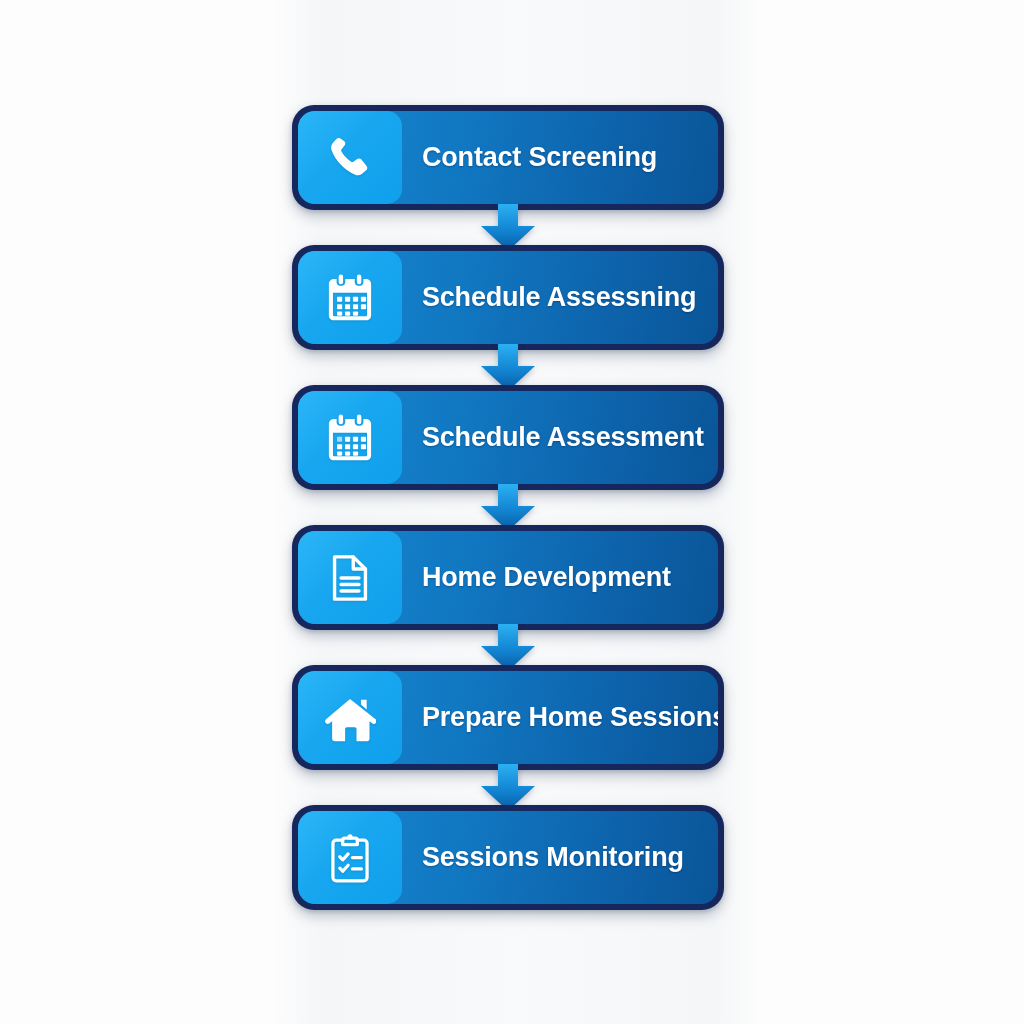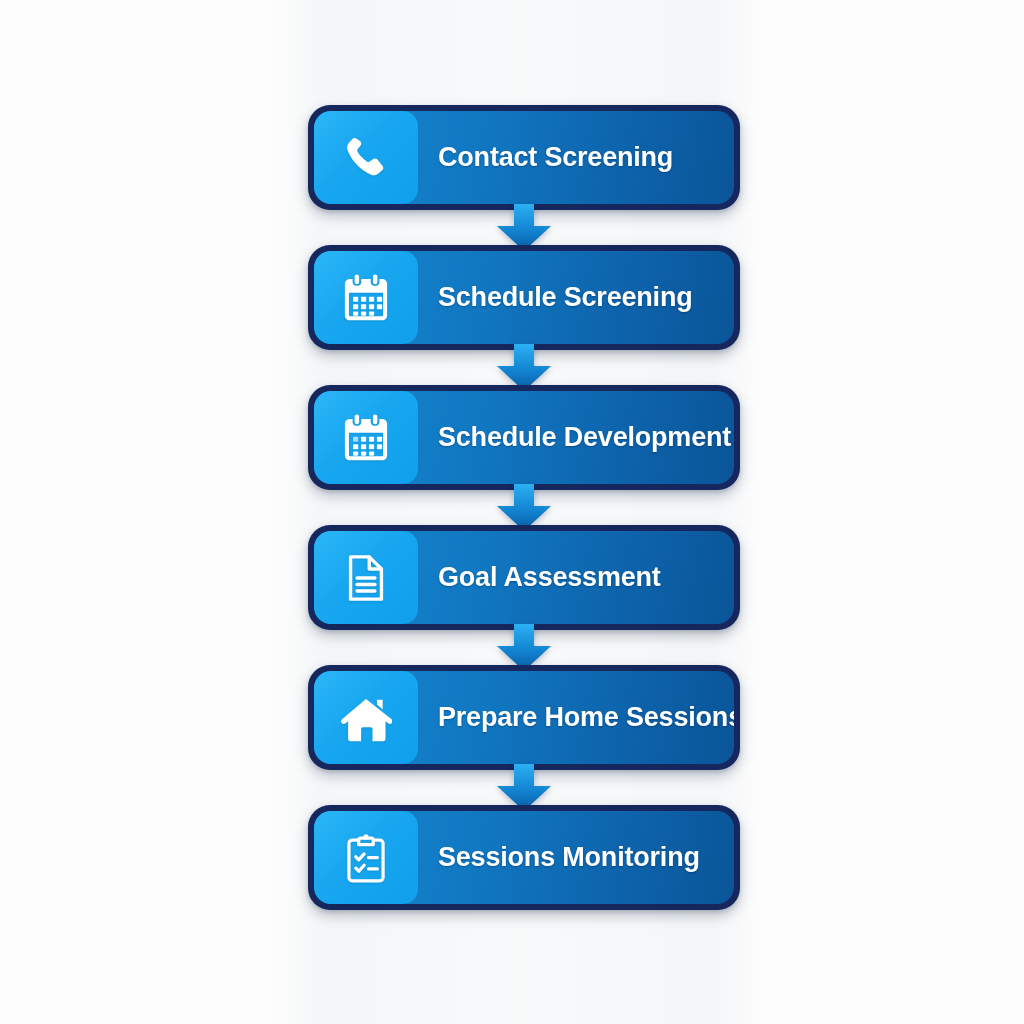--- a/index.html
+++ b/index.html
@@ -28,21 +28,21 @@
         rgba(244,246,248,0) 0%,
         rgba(243,245,247,0.85) 10%,
         rgba(248,249,250,0.9) 50%,
         rgba(243,245,247,0.85) 90%,
         rgba(244,246,248,0) 100%);
     pointer-events: none;
   }
 
   .flow {
     position: absolute;
-    left: 308px;
+    left: 292px;
     top: 105px;
     width: 432px;
   }
 
   
   .node {
     position: relative;
     width: 432px;
     height: 105px;
     border-radius: 22px;
@@ -164,21 +164,21 @@
               <rect x="25.8" y="39.6" width="6.4" height="6.2" rx="1"></rect>
               <rect x="35.6" y="39.6" width="6.4" height="6.2" rx="1"></rect>
               <rect x="45.4" y="39.6" width="6.4" height="6.2" rx="1"></rect>
               <rect x="16" y="48.7" width="6.4" height="5" rx="1"></rect>
               <rect x="25.8" y="48.7" width="6.4" height="5" rx="1"></rect>
               <rect x="35.6" y="48.7" width="6.4" height="5" rx="1"></rect>
             </g>
           </svg>
         </span>
       </div>
-      <div class="node-label">Schedule Screening</div>
+      <div class="node-label">Schedule Assessning</div>
     </div>
   </div>
 
   <div class="connector">
     <span>
       <svg viewBox="0 0 54 47" aria-hidden="true">
         <defs>
           <linearGradient id="agrad2" x1="0" y1="0" x2="0" y2="1">
             <stop offset="0%" stop-color="#2cb0f2"></stop>
             <stop offset="55%" stop-color="#1285d2"></stop>
@@ -207,21 +207,21 @@
               <rect x="25.8" y="39.6" width="6.4" height="6.2" rx="1"></rect>
               <rect x="35.6" y="39.6" width="6.4" height="6.2" rx="1"></rect>
               <rect x="45.4" y="39.6" width="6.4" height="6.2" rx="1"></rect>
               <rect x="16" y="48.7" width="6.4" height="5" rx="1"></rect>
               <rect x="25.8" y="48.7" width="6.4" height="5" rx="1"></rect>
               <rect x="35.6" y="48.7" width="6.4" height="5" rx="1"></rect>
             </g>
           </svg>
         </span>
       </div>
-      <div class="node-label">Schedule Development</div>
+      <div class="node-label">Schedule Assessment</div>
     </div>
   </div>
 
   <div class="connector">
     <span>
       <svg viewBox="0 0 54 47" aria-hidden="true">
         <defs>
           <linearGradient id="agrad3" x1="0" y1="0" x2="0" y2="1">
             <stop offset="0%" stop-color="#2cb0f2"></stop>
             <stop offset="55%" stop-color="#1285d2"></stop>
@@ -241,21 +241,21 @@
             <g fill="none" stroke="#ffffff" stroke-width="4.2" stroke-linejoin="round" stroke-linecap="round">
               <path d="M13 6h23l15 15v37H13z"></path>
               <path d="M36 6v15h15"></path>
               <path d="M21 32h22"></path>
               <path d="M21 40h22"></path>
               <path d="M21 48h22"></path>
             </g>
           </svg>
         </span>
       </div>
-      <div class="node-label">Goal Assessment</div>
+      <div class="node-label">Home Development</div>
     </div>
   </div>
 
   <div class="connector">
     <span>
       <svg viewBox="0 0 54 47" aria-hidden="true">
         <defs>
           <linearGradient id="agrad4" x1="0" y1="0" x2="0" y2="1">
             <stop offset="0%" stop-color="#2cb0f2"></stop>
             <stop offset="55%" stop-color="#1285d2"></stop>

